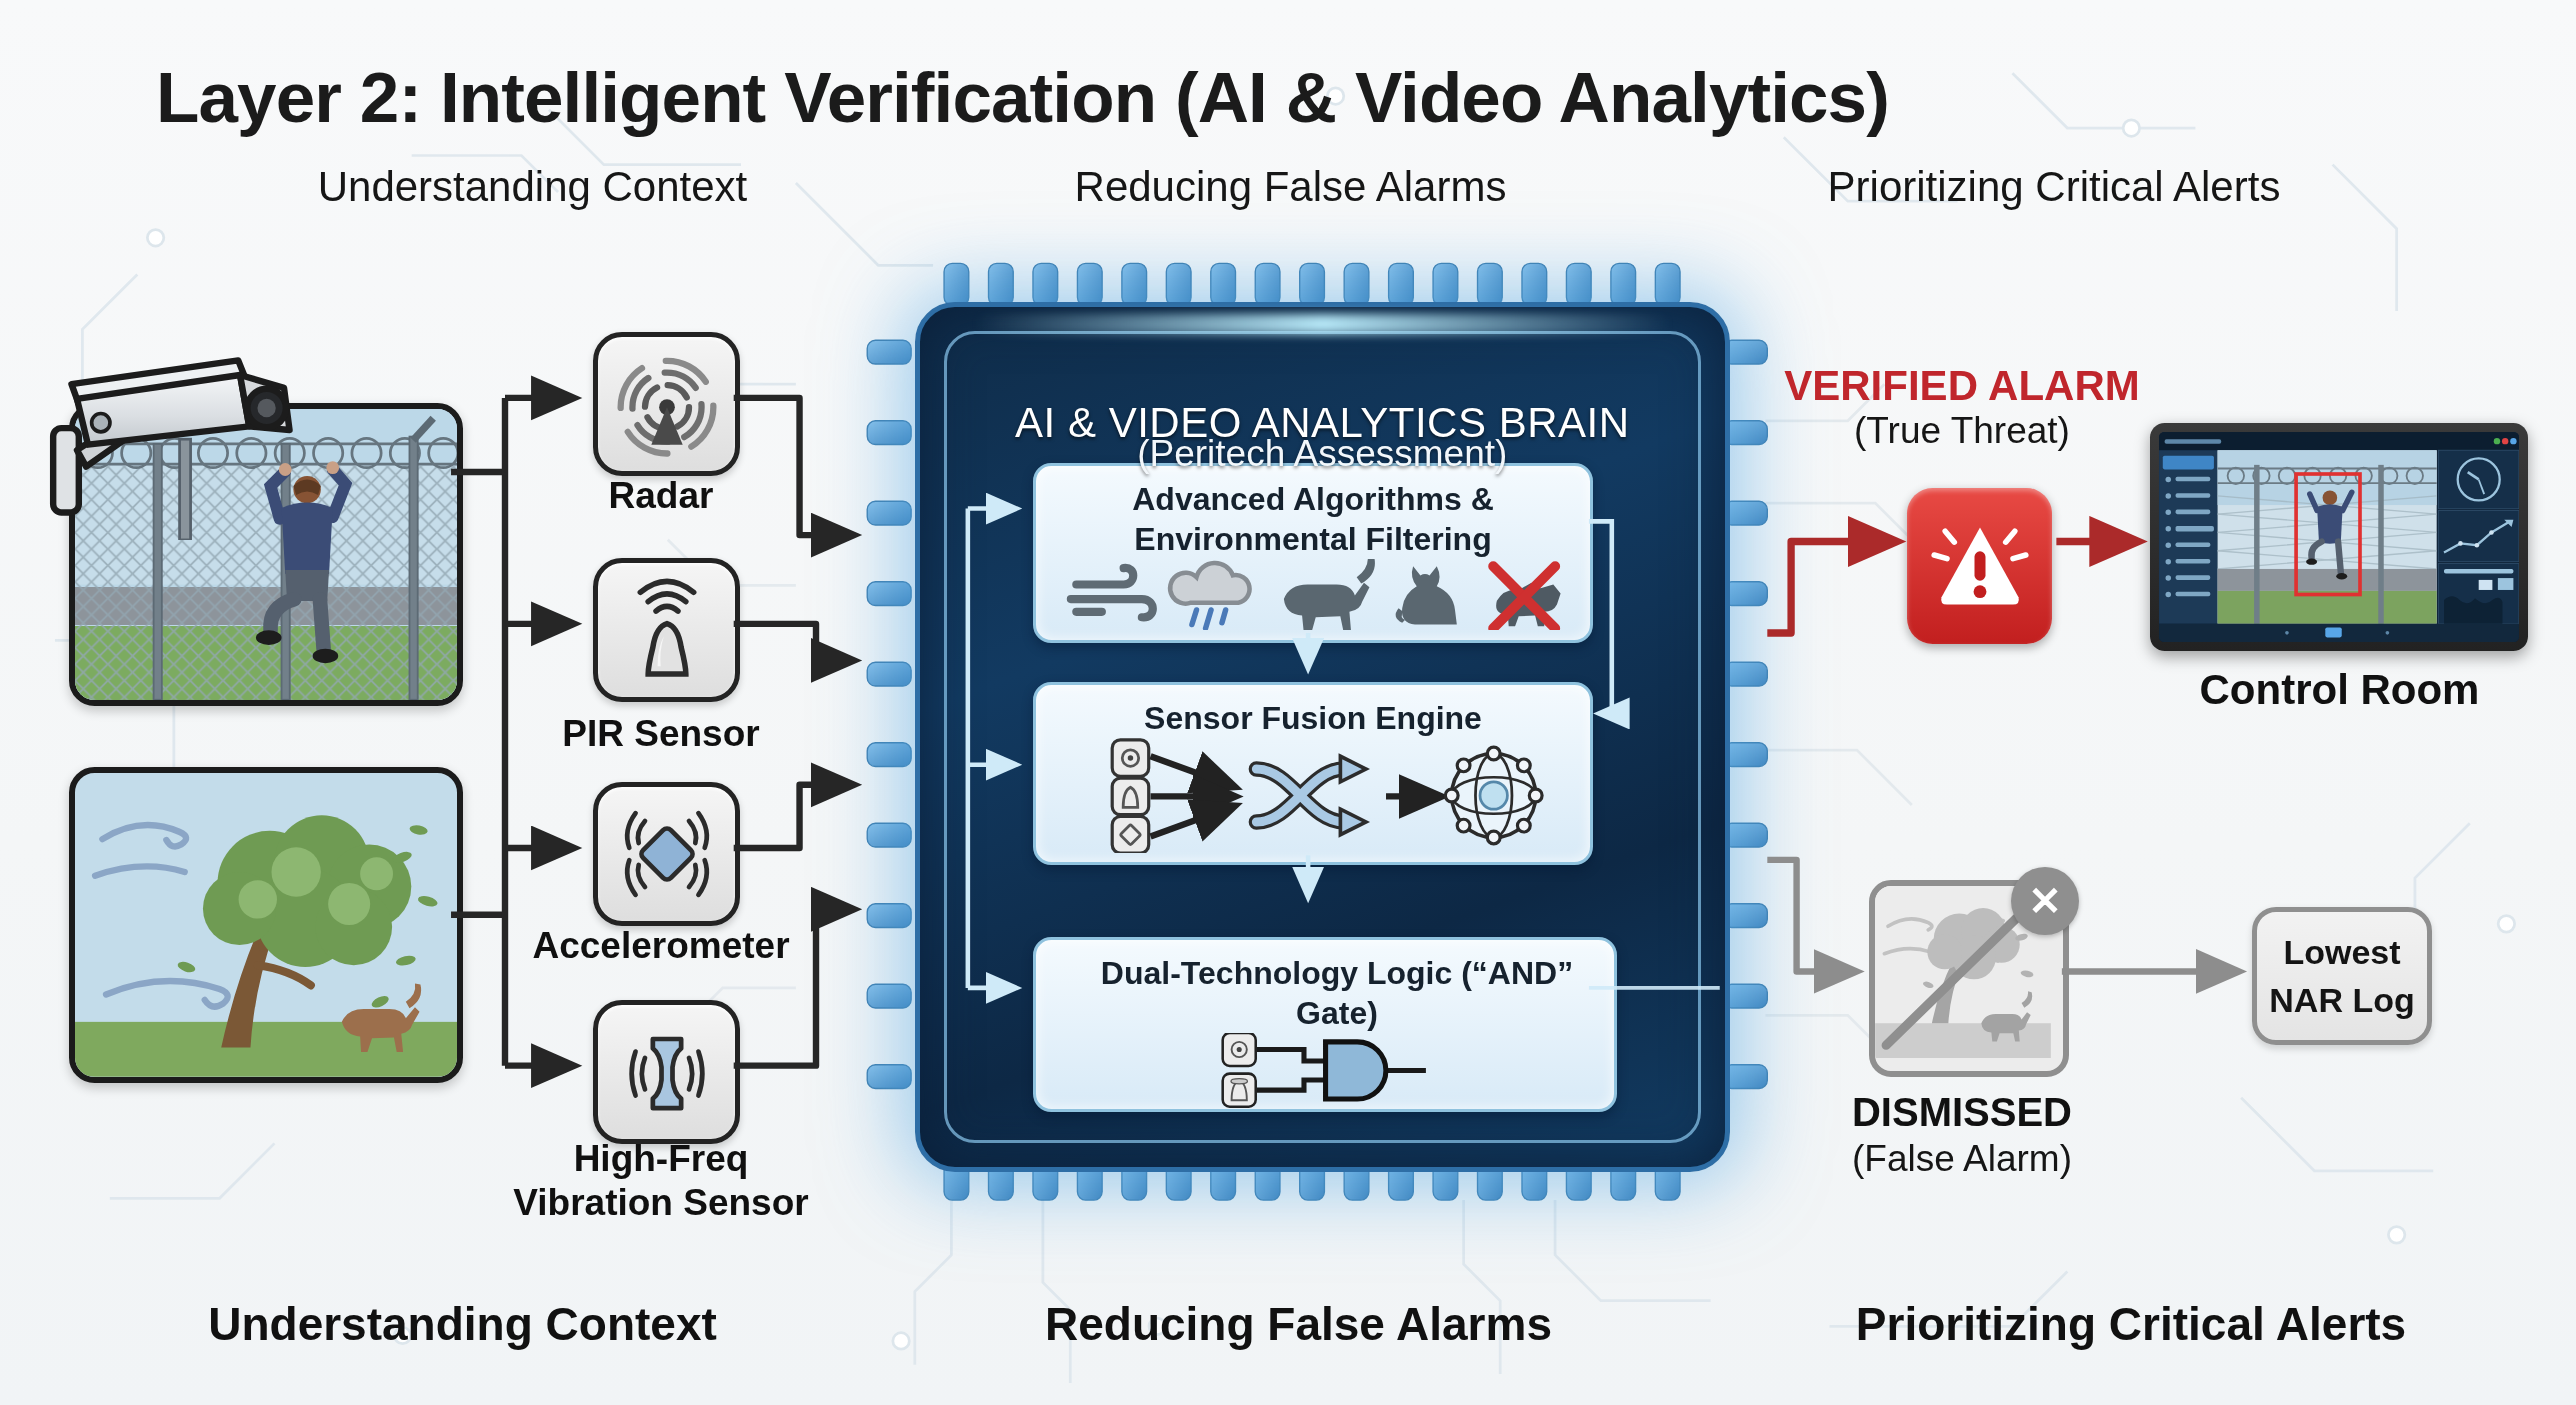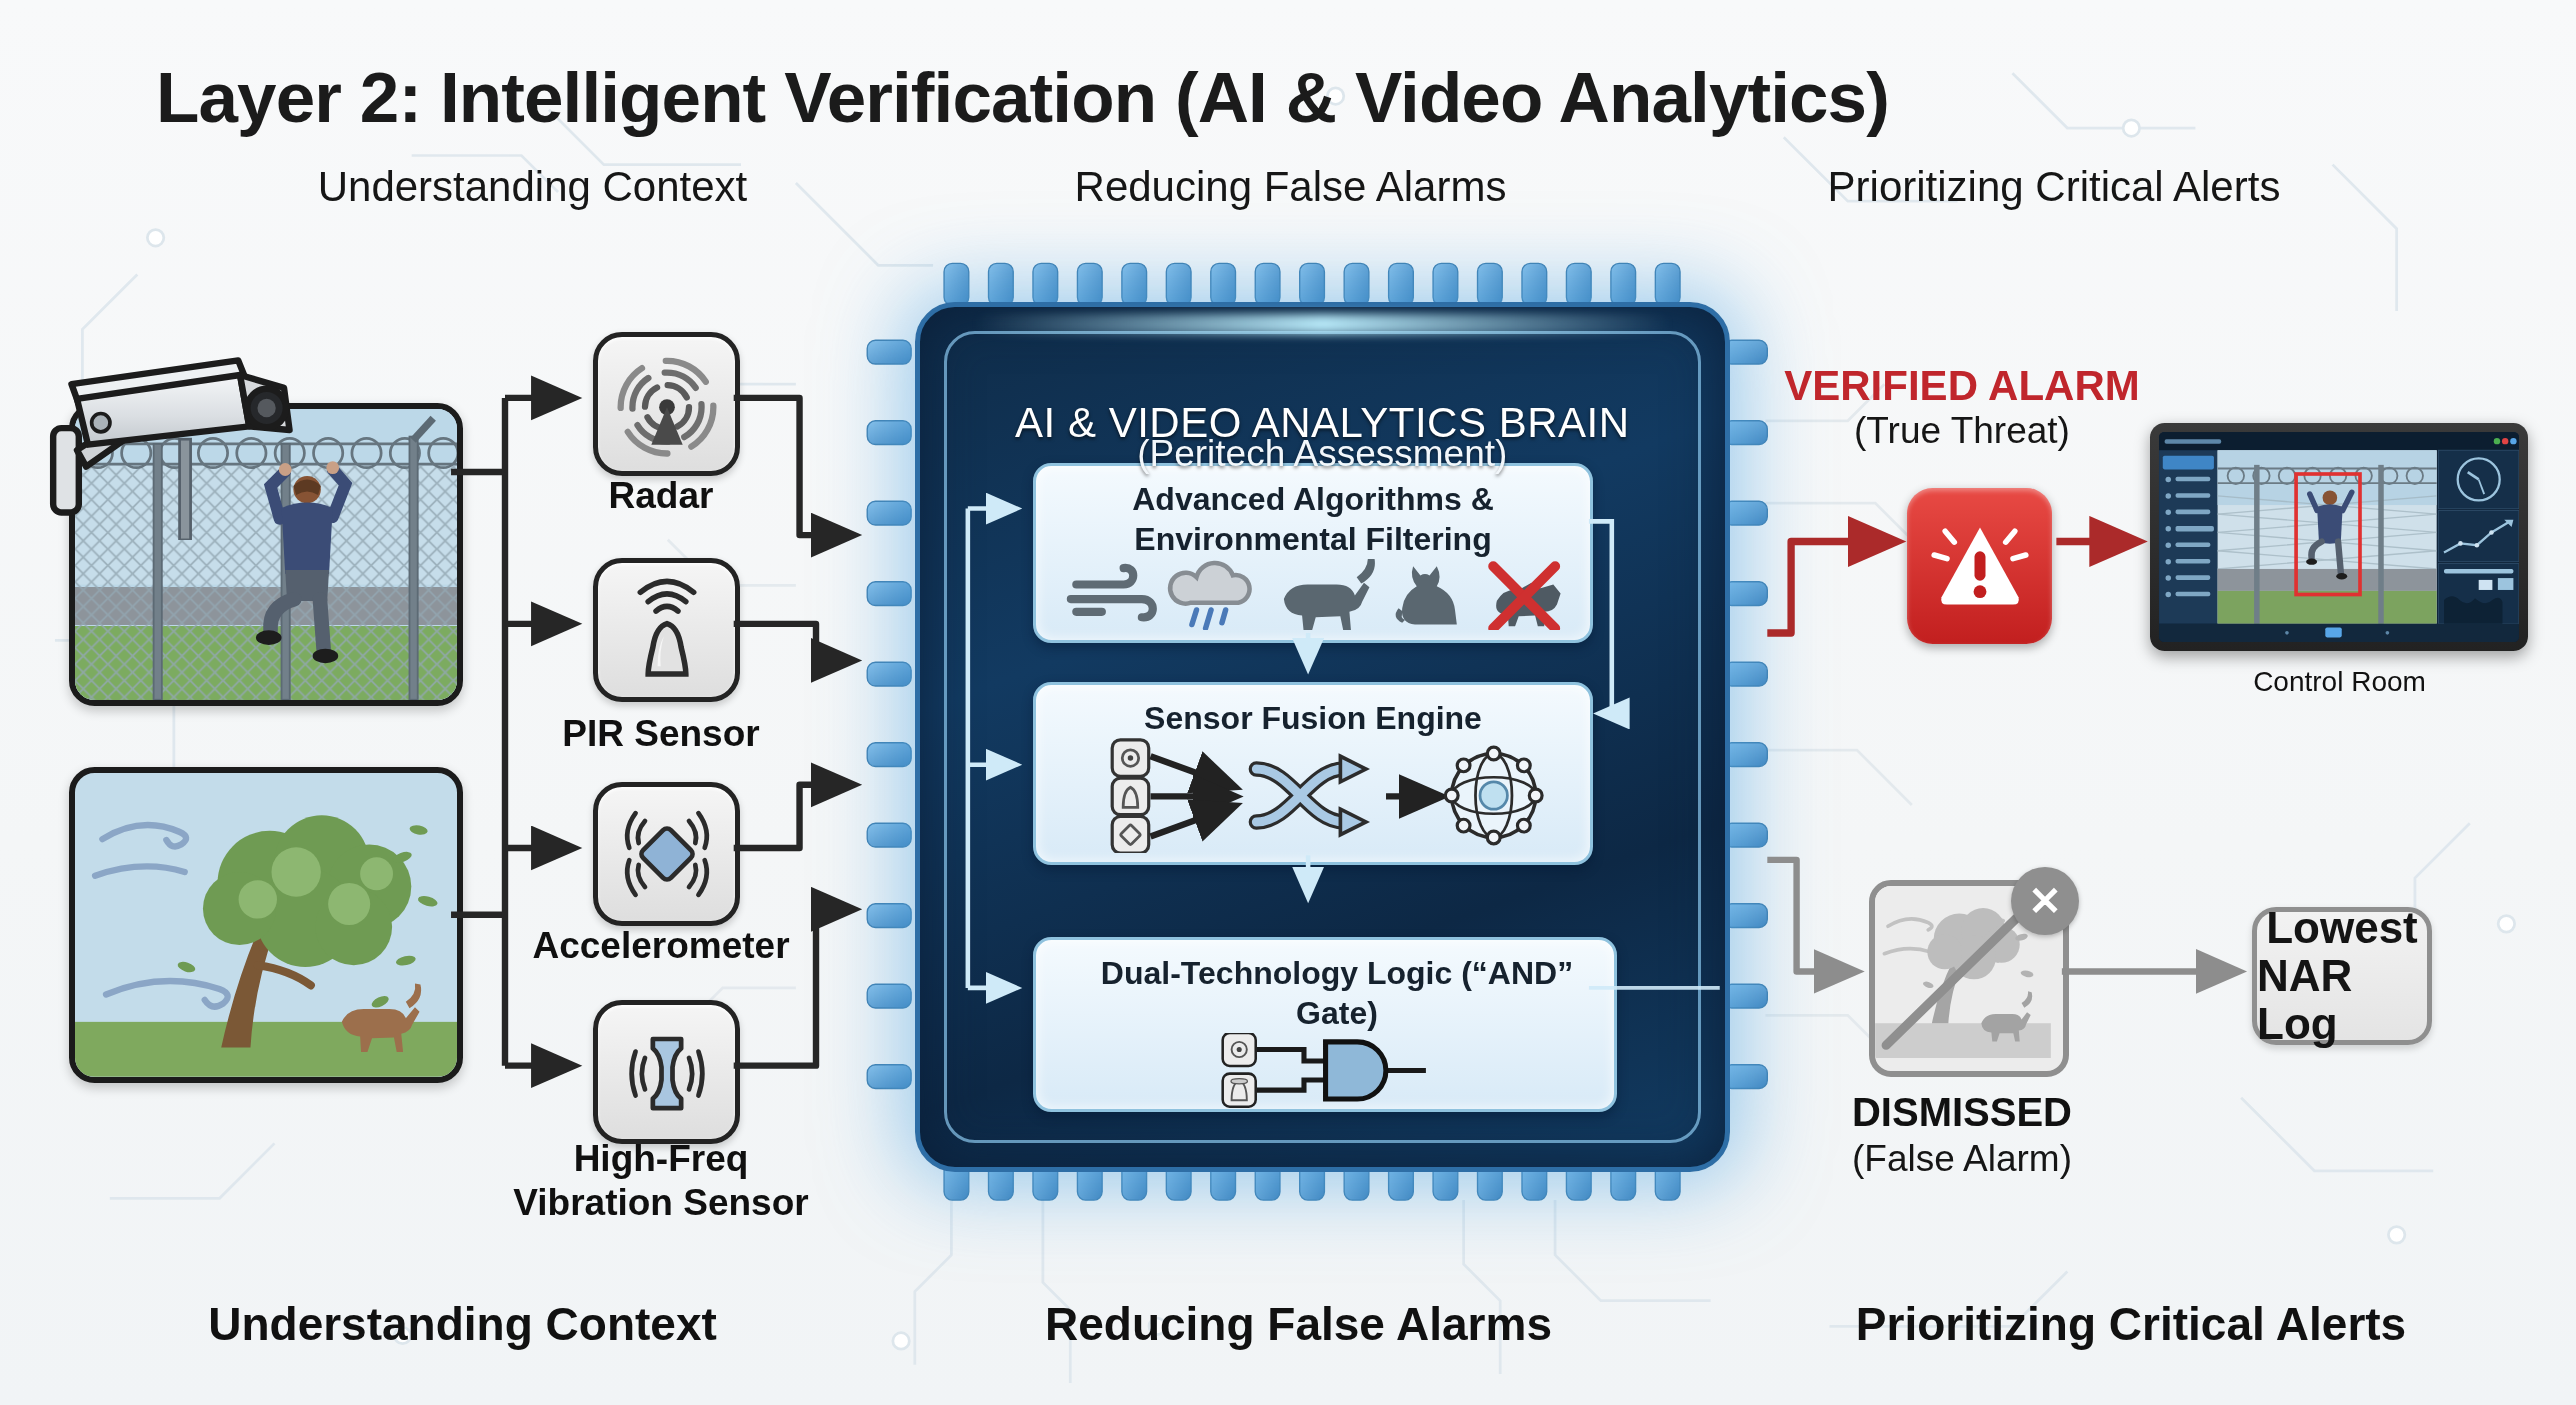--- a/index.html
+++ b/index.html
@@ -16,23 +16,23 @@
   .scene{border:6.4px solid #1b1b1b;border-radius:25.6px;overflow:hidden;background:#bcd8e8;box-shadow:0 4.6px 11px rgba(0,0,0,.2);}
   .chip{background:linear-gradient(160deg,#0f2c49 0%,#123a61 35%,#0d2845 70%,#123c63 100%);border:5.5px solid #2e6ea6;border-radius:40px;box-shadow:0 0 82px 12.8px rgba(80,165,225,.55), inset 0 0 55px rgba(10,30,55,.9);}
   .chip-inner-line{position:absolute;left:24px;right:24px;top:24px;bottom:24px;border:3.7px solid rgba(140,200,238,.7);border-radius:31px;pointer-events:none;}
   .chip-sheen{position:absolute;left:55px;right:55px;top:7.3px;height:20px;background:linear-gradient(90deg,rgba(120,220,255,0),rgba(190,240,255,.95),rgba(120,220,255,0));filter:blur(4.6px);border-radius:18.3px;}
   .chip-title{font-size:42px;font-weight:400;color:#fff;text-shadow:0 1.8px 3.7px rgba(0,0,0,.6);letter-spacing:0.5px;margin-top:21px;}
   .chip-sub{font-size:37px;color:#f2f7fb;text-shadow:0 1.8px 3.7px rgba(0,0,0,.5);}
   .module{position:absolute;left:113px;width:554px;background:linear-gradient(180deg,#f4fafe,#d8eaf7);border:3.7px solid #8fc2de;border-radius:18.3px;box-shadow:inset 0 0 12.8px rgba(255,255,255,.85), 0 4.6px 11px rgba(0,20,45,.4);display:flex;flex-direction:column;align-items:center;}
   .module-title{font-size:32px;font-weight:700;color:#16222e;line-height:40px;text-align:center;margin-top:12.8px;}
   .red-big{font-size:42px;font-weight:700;color:#c0262c;}
   .black-sub{font-size:37px;font-weight:500;color:#161616;}
-  .out-label{font-size:28px;font-weight:400;color:#111;}
+  .out-label{font-size:42px;font-weight:700;color:#111;}
   .nar-box{width:170px;height:128px;background:linear-gradient(180deg,#f2f2f2,#e4e4e4);border:5.5px solid #8f8f8f;border-radius:24px;display:flex;flex-direction:column;align-items:center;justify-content:center;box-shadow:0 3.7px 7.3px rgba(0,0,0,.15);}
-  .nar-line{font-size:44px;font-weight:700;color:#141414;line-height:48px;}
+  .nar-line{font-size:34px;font-weight:700;color:#141414;line-height:48px;}
   .dismiss-frame{width:188px;height:185px;border:6.4px solid #8f8f8f;border-radius:22px;background:#ececec;overflow:hidden;}
   .circle-x{width:68px;height:68px;border-radius:50%;background:#8f8f8f;color:#fff;font-size:40px;font-weight:700;display:flex;align-items:center;justify-content:center;z-index:6;box-shadow:0 1.8px 5.5px rgba(0,0,0,.25);}
   .monitor{background:linear-gradient(180deg,#3a3a3a,#222);border-radius:14.6px;padding:9.1px;box-shadow:0 5.5px 14.6px rgba(0,0,0,.35);}
   .monitor-screen{width:360px;height:210px;background:#10243a;border-radius:5.5px;overflow:hidden;}
   .verified-icon{width:145px;height:156px;border-radius:25.6px;background:linear-gradient(180deg,#e84a44,#c21f1f);box-shadow:0 3.7px 9.1px rgba(0,0,0,.3), inset 0 2.7px 5.5px rgba(255,255,255,.35);display:flex;align-items:center;justify-content:center;}
 </style>
 </head>
 <body>
 
 <div id="canvas">

